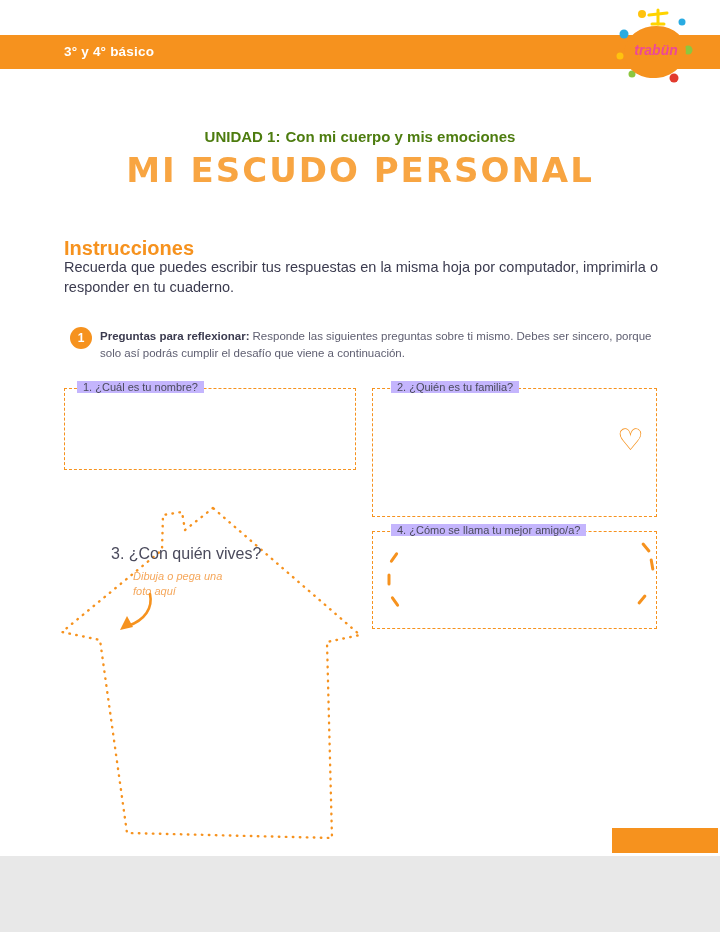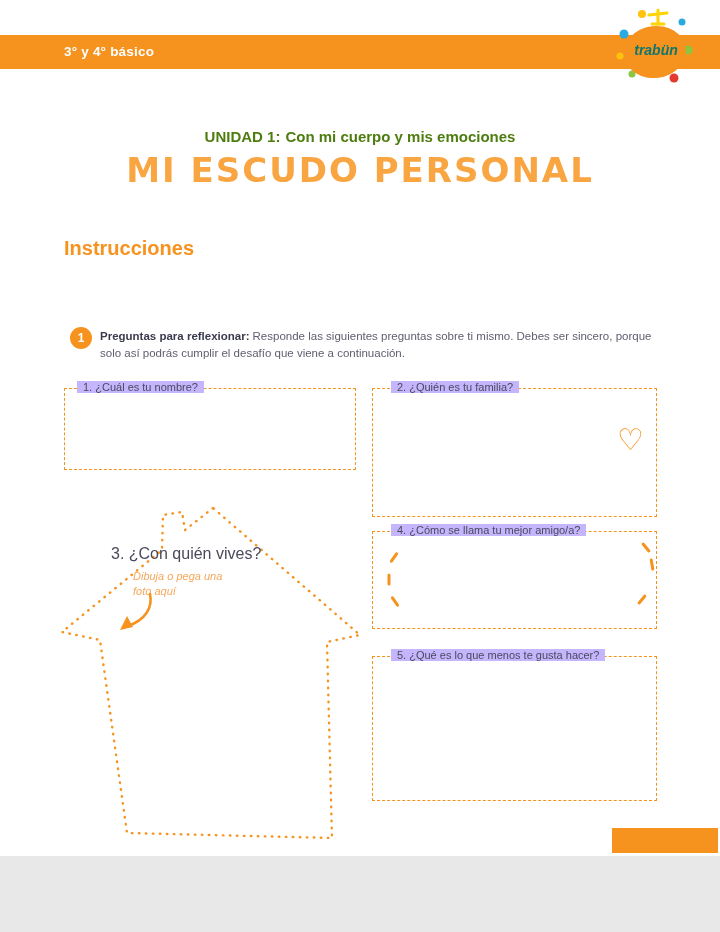--- a/index.html
+++ b/index.html
@@ -9,21 +9,21 @@
     margin:0 auto;
     background:#ffffff;
     overflow:hidden;
     font-family:"Liberation Sans", sans-serif;
     color:#3B3B4F;
   }
   
   .header-bar{position:absolute;top:35px;left:0;width:100%;height:34px;background:#F6921E;}
   .header-grade{position:absolute;top:44px;left:64px;color:#ffffff;font-weight:bold;font-size:13.5px;letter-spacing:.2px;}
   .logo{position:absolute;top:4px;right:20px;width:88px;height:88px;}
-  .logo-text{position:absolute;left:0;top:38px;width:88px;text-align:center;color:#0f766e;font-weight:bold;font-style:italic;font-size:14px;}
+  .logo-text{position:absolute;left:0;top:38px;width:88px;text-align:center;color:#ec4899;font-weight:bold;font-style:italic;font-size:14px;}
   
   .unit-line{position:absolute;top:128px;left:0;width:100%;text-align:center;color:#4d7c0f;font-size:15px;font-weight:bold;}
   .unit-label{margin-right:5px;}
   .main-title{
     position:absolute;top:150px;left:0;width:100%;text-align:center;
     color:#F8A542;font-size:34px;font-weight:800;letter-spacing:2px;
     font-family:"DejaVu Sans", sans-serif;
   }
   
   .instr-heading{position:absolute;top:237px;left:64px;color:#F6921E;font-weight:bold;font-size:20px;text-align:center;}
@@ -81,20 +81,21 @@
     </svg>
     <span class="logo-text">trabün</span>
   </div>
 
   <div class="unit-line">
     <span class="unit-label">UNIDAD 1:</span><span>Con mi cuerpo y mis emociones</span>
   </div>
   <div class="main-title">MI ESCUDO PERSONAL</div>
 
   <div class="instr-heading">Instrucciones</div>
+  <div class="instr-body">Recuerda que puedes escribir tus respuestas en la misma hoja por computador, imprimirla o responder en tu cuaderno.</div>
 
   <div class="act-circle">1</div>
   <div class="act-text">
     <span class="act-label">Preguntas para reflexionar:</span><span>Responde las siguientes preguntas sobre ti mismo. Debes ser sincero, porque solo así podrás cumplir el desafío que viene a continuación.</span>
   </div>
 
   <div class="qbox box1">
     <span class="qbox-label" style="left:12px;">1. ¿Cuál es tu nombre?</span>
   </div>
 
@@ -117,23 +118,20 @@
     <span class="qbox-label" style="left:18px;">4. ¿Cómo se llama tu mejor amigo/a?</span>
   </div>
 
   <div class="dash" style="left:388px;top:556px;transform:rotate(-55deg);"></div>
   <div class="dash" style="left:383px;top:578px;transform:rotate(-90deg);"></div>
   <div class="dash" style="left:389px;top:600px;transform:rotate(-125deg);"></div>
   <div class="dash" style="left:640px;top:546px;transform:rotate(50deg);"></div>
   <div class="dash" style="left:646px;top:563px;transform:rotate(80deg);"></div>
   <div class="dash" style="left:636px;top:598px;transform:rotate(130deg);"></div>
 
-  <div class="qbox box5">
-    <span class="qbox-label" style="left:18px;">5. ¿Qué es lo que menos te gusta hacer?</span>
-  </div>
 
   <div class="footer-page">1</div>
   <div class="footer-divider"></div>
   <div class="footer-week">Semana 1</div>
   <div class="footer-grade">3° y 4° básico</div>
   <div class="footer-bar"></div>
 
 </div>
 
 </body></html>

